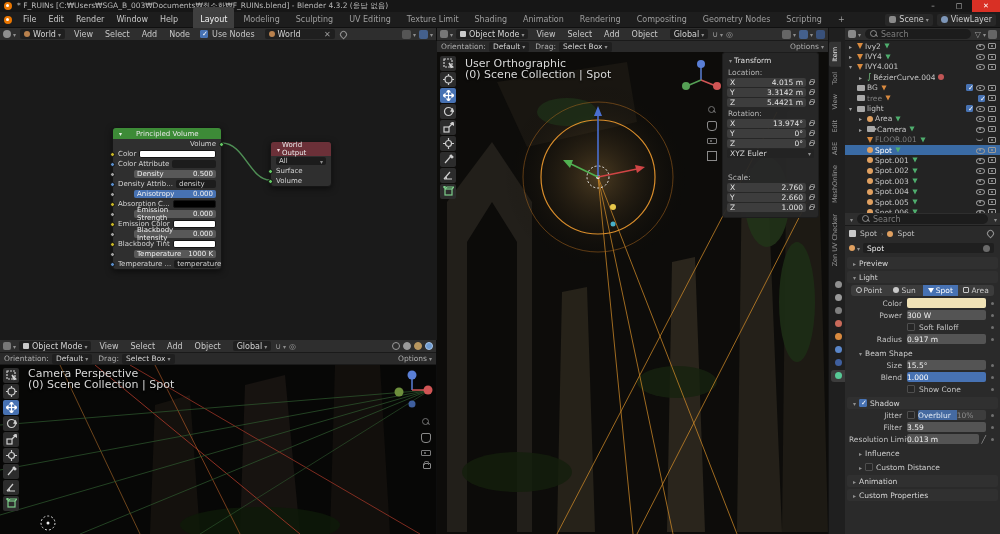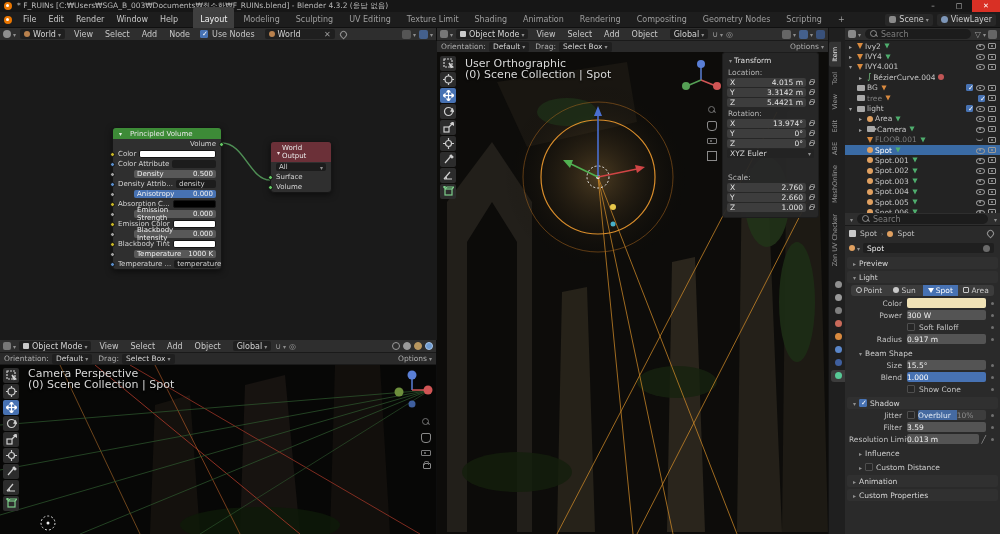--- a/index.html
+++ b/index.html
@@ -239,21 +239,21 @@
         <span class="chev">▾</span>
     </div>
     <div id="shader-canvas">
       <svg width="437" height="299" style="position:absolute;left:0;top:0">
         <path d="M222,102 C244,102 250,139 270,139" stroke="#4f8f55" stroke-width="1.5" fill="none"></path>
       </svg>
 
       <div class="node" style="left:112px; top:86px; width:110px;">
         <div class="node-head" style="background:#3d8b37">
           <span class="chev" style="color:#e2f0e2">▾</span>
-          <span style="margin-left:8px">Principled Volume</span>
+          <span style="margin-left:14px">Principled Volume</span>
         </div>
         <div class="nrow">
           <span class="grow"></span>
           <span>Volume</span>
           <span class="sock out" style="background:#63c763"></span>
         </div>
         <div id="pv-rows">
             <div class="nrow">
               <span class="sock" style="background:#c7b426"></span>
       <span class="nlabel">Color</span>
@@ -321,21 +321,21 @@
             </div>
             <div class="nrow">
               <span class="sock" style="background:#598cc9"></span>
       <span class="nlabel">Temperature ...</span>
               <div class="nfield">temperature</div>
             </div>
           </div>
       </div>
 
       <div class="node" style="left:270px; top:100px; width:62px;">
-        <div class="node-head" style="background:#6b3038;height:20px">
+        <div class="node-head" style="background:#6b3038;height:14px">
           <span class="chev" style="color:#efd9dc">▾</span>
           <span style="margin-left:2px">World Output</span>
         </div>
         <div class="nrow">
           <div class="nfield" style="justify-content:space-between">
               <span>All</span>
               <span class="chev">▾</span>
             </div>
         </div>
         <div class="nrow">

